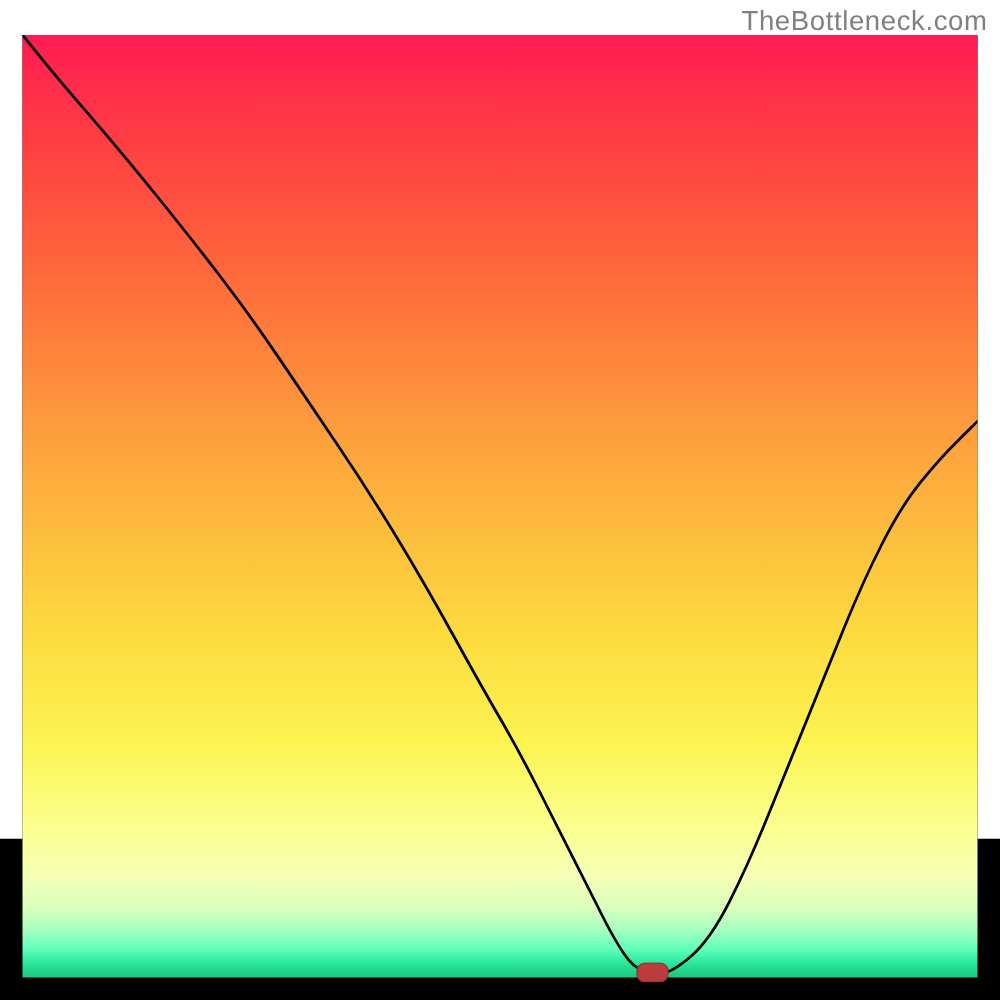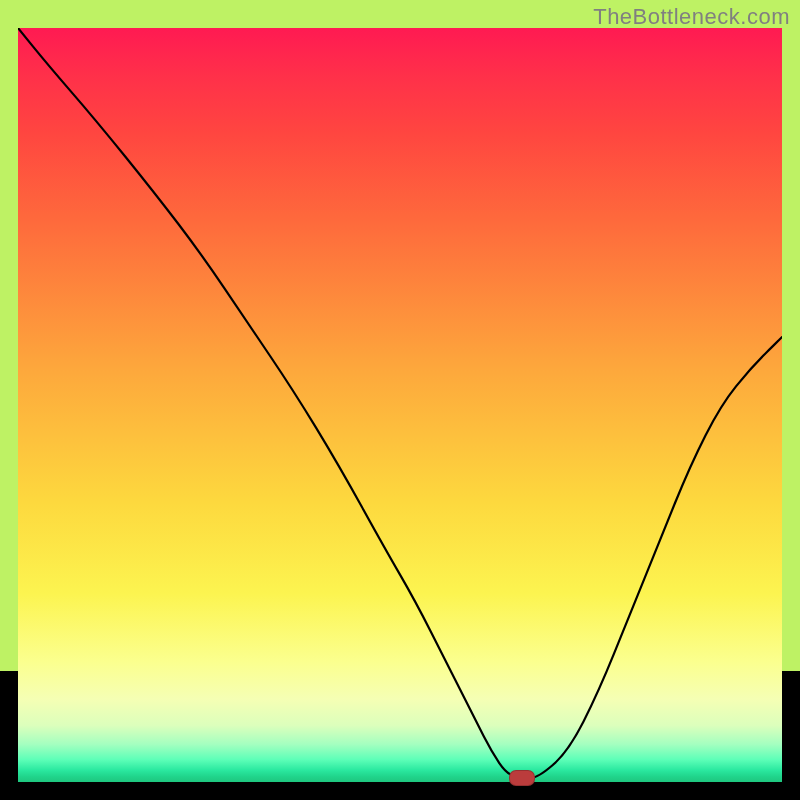--- a/index.html
+++ b/index.html
@@ -7,21 +7,21 @@
     padding: 0;
     width: 800px;
     height: 800px;
     background: #000;
     overflow: hidden;
     font-family: Arial, Helvetica, sans-serif;
   }
   .outer {
     width: 800px;
     height: 671px;
-    background: #bef264;
+    background: #ffffff;
     position: relative;
   }
   .watermark {
     position: absolute;
     top: 4px;
     right: 10px;
     color: #808080;
     font-size: 22px;
     letter-spacing: 0.5px;
     z-index: 5;

